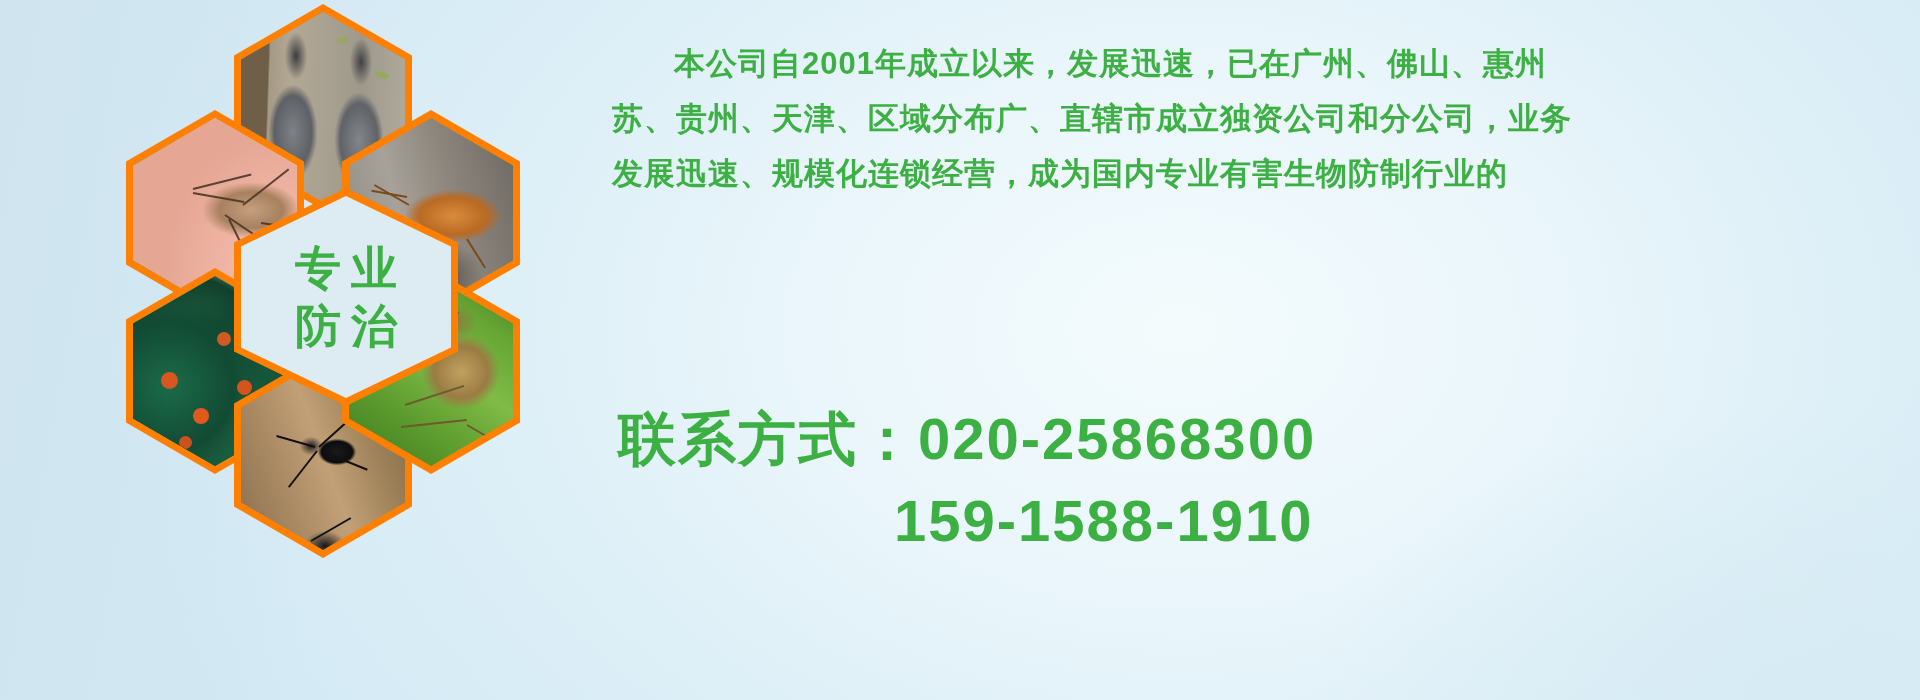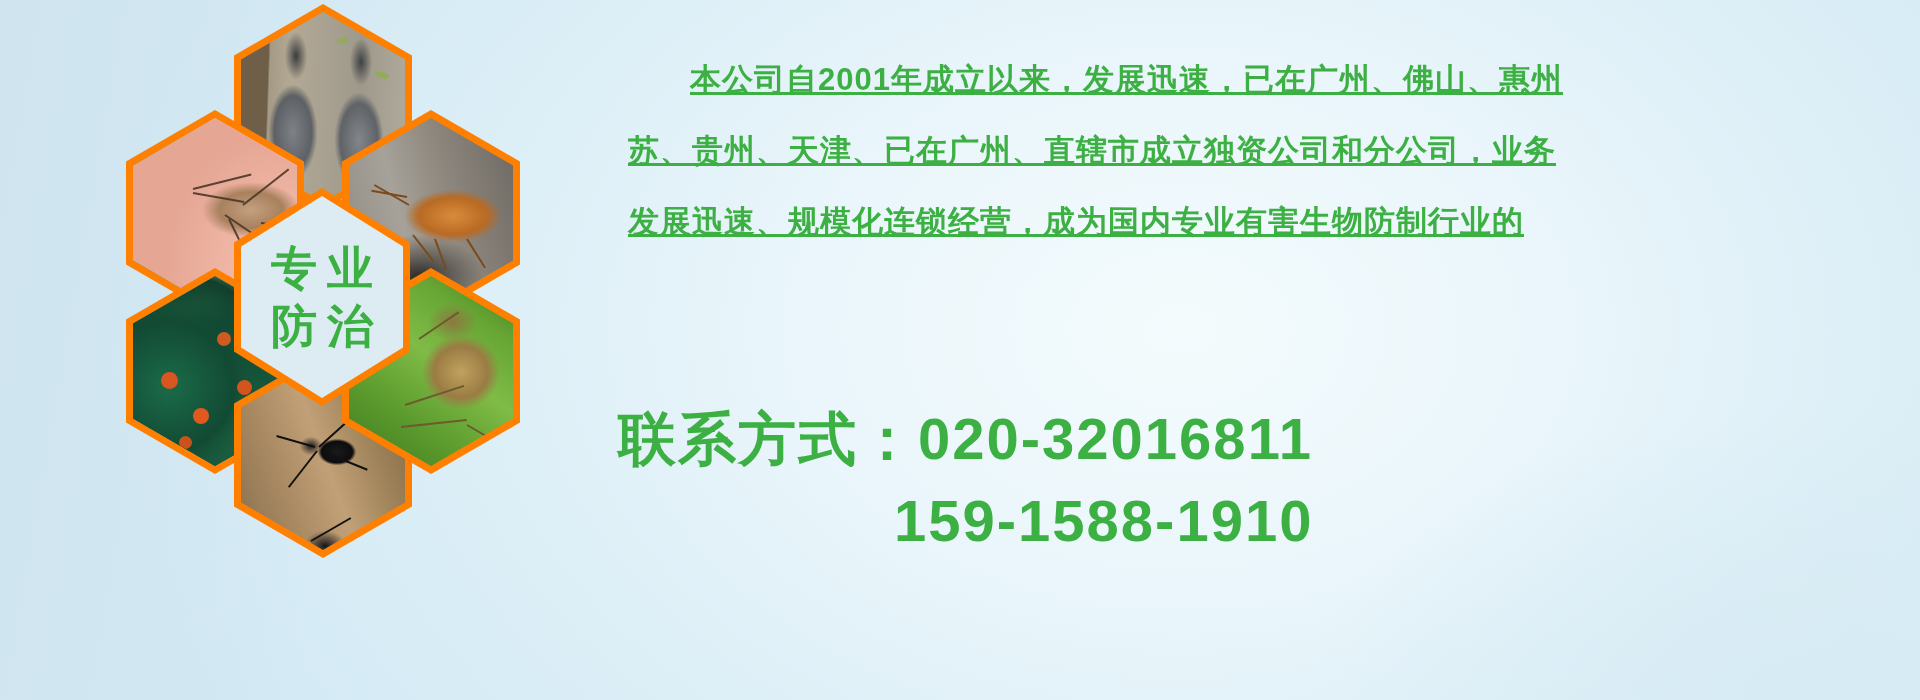--- a/index.html
+++ b/index.html
@@ -38,21 +38,21 @@
     clip-path:polygon(50% 0%,100% 25%,100% 75%,50% 100%,0% 75%,0% 25%);
     overflow:hidden;
   }
   .hex .art{position:absolute;inset:0;}
 
   
   .h-rat   {left:148px; top:12px;}
   .h-mosq  {left:40px;  top:118px;}
   .h-roach {left:256px; top:118px;}
   .h-fly   {left:40px;  top:276px;}
-  .h-center{left:148px; top:196px; width:176px; height:218px;}
+  .h-center{left:148px; top:196px; width:224px; height:218px;}
   .h-ant   {left:148px; top:360px;}
   .h-bug   {left:256px; top:276px;}
 
   .h-center{z-index:5;}
   .h-center .inner{background:#dcecf2;}
   .center-text{
     position:absolute;inset:0;display:flex;flex-direction:column;
     align-items:center;justify-content:center;gap:10px;
     color:#3cb043;font-weight:bold;font-size:46px;letter-spacing:10px;
     text-indent:10px;line-height:1.05;
@@ -110,21 +110,21 @@
       linear-gradient(35deg,#3f7a20 0%,#5d9c2e 30%,#7fbb46 55%,#67a634 78%,#3e7a1f 100%);
   }
   .art-bug .leg{position:absolute;height:2px;background:#6d5a2e;transform-origin:left center;}
 
   
   .body-copy{
     position:absolute;left:612px;top:36px;width:1280px;
     color:#3cb043;font-size:31px;line-height:55px;font-weight:bold;
     letter-spacing:1px;
   }
-  .body-copy p{margin:16px;white-space:nowrap;text-decoration:underline;}
+  .body-copy p{margin:0;white-space:nowrap;}
   .body-copy p.first{text-indent:62px;}
 
   .contact{
     position:absolute;left:618px;top:398px;width:1280px;
     color:#3cb043;font-weight:bold;
   }
   .contact .line{white-space:nowrap;font-size:58px;line-height:82px;letter-spacing:2px;}
   .contact .line2{padding-left:276px;}
 </style>
 </head>
@@ -213,22 +213,22 @@
           <span>专业</span>
           <span>防治</span>
         </div>
       </div>
     </div>
 
   </div>
 
   <div class="body-copy">
     <p class="first">本公司自2001年成立以来，发展迅速，已在广州、佛山、惠州</p>
-    <p>苏、贵州、天津、已在广州、直辖市成立独资公司和分公司，业务</p>
+    <p>苏、贵州、天津、区域分布广、直辖市成立独资公司和分公司，业务</p>
     <p>发展迅速、规模化连锁经营，成为国内专业有害生物防制行业的</p>
   </div>
 
   <div class="contact">
-    <div class="line line1">联系方式：020-32016811</div>
+    <div class="line line1">联系方式：020-25868300</div>
     <div class="line line2">159-1588-1910</div>
   </div>
 
 </div>
 
 </body></html>

